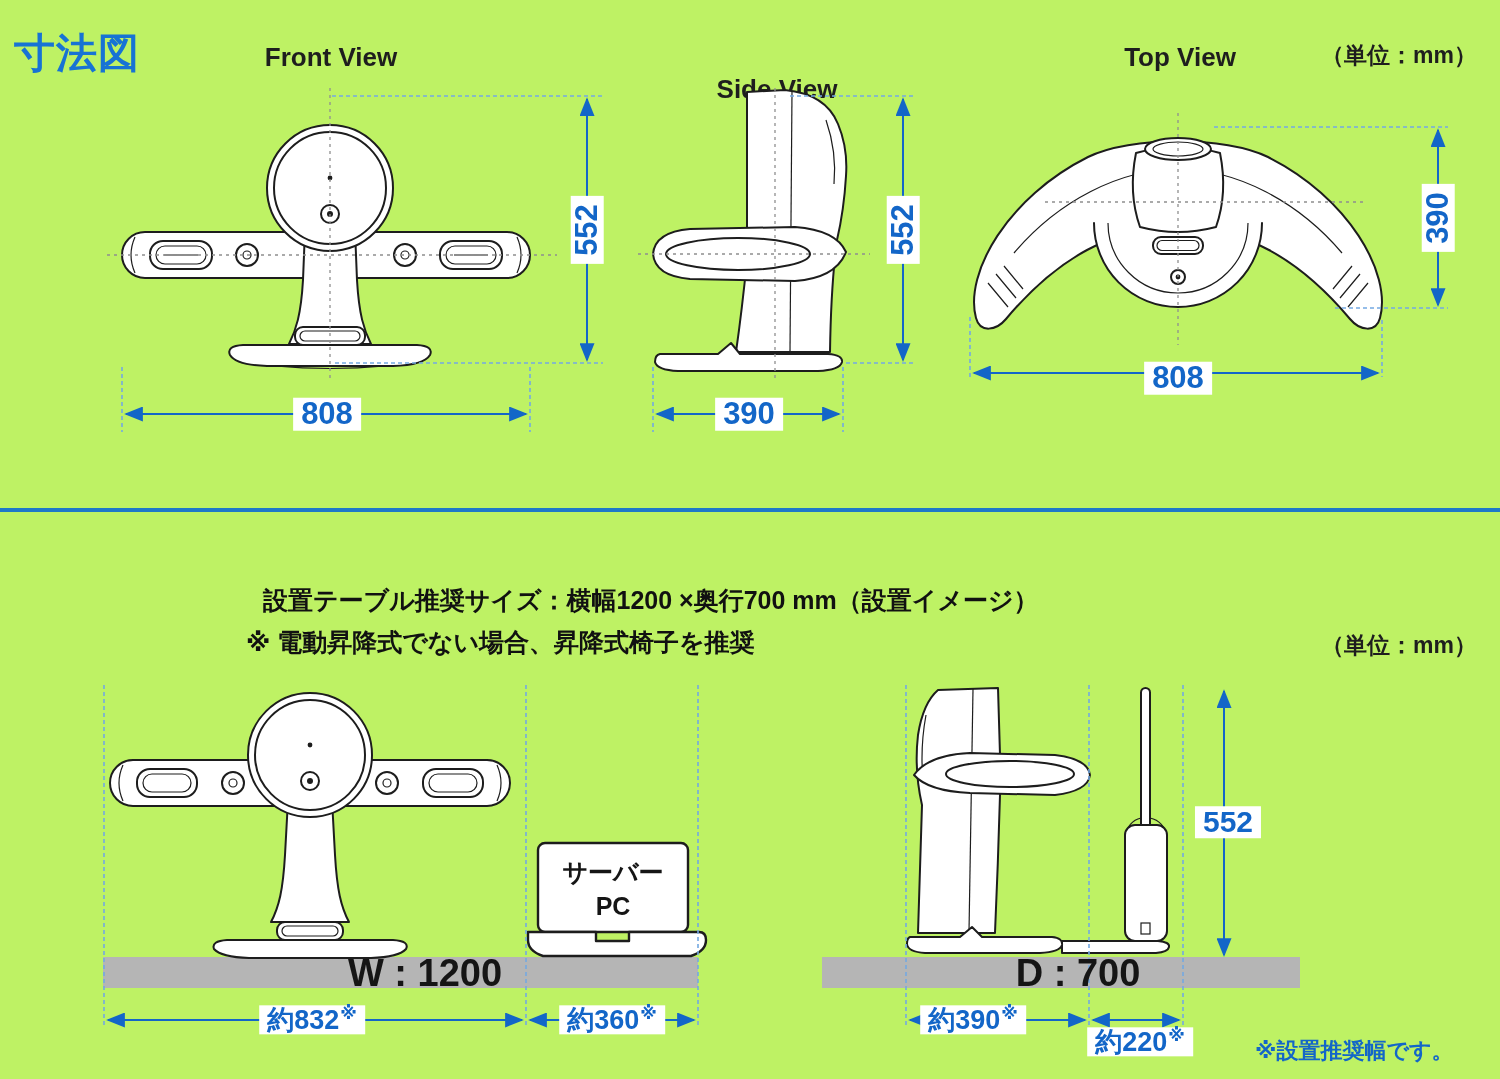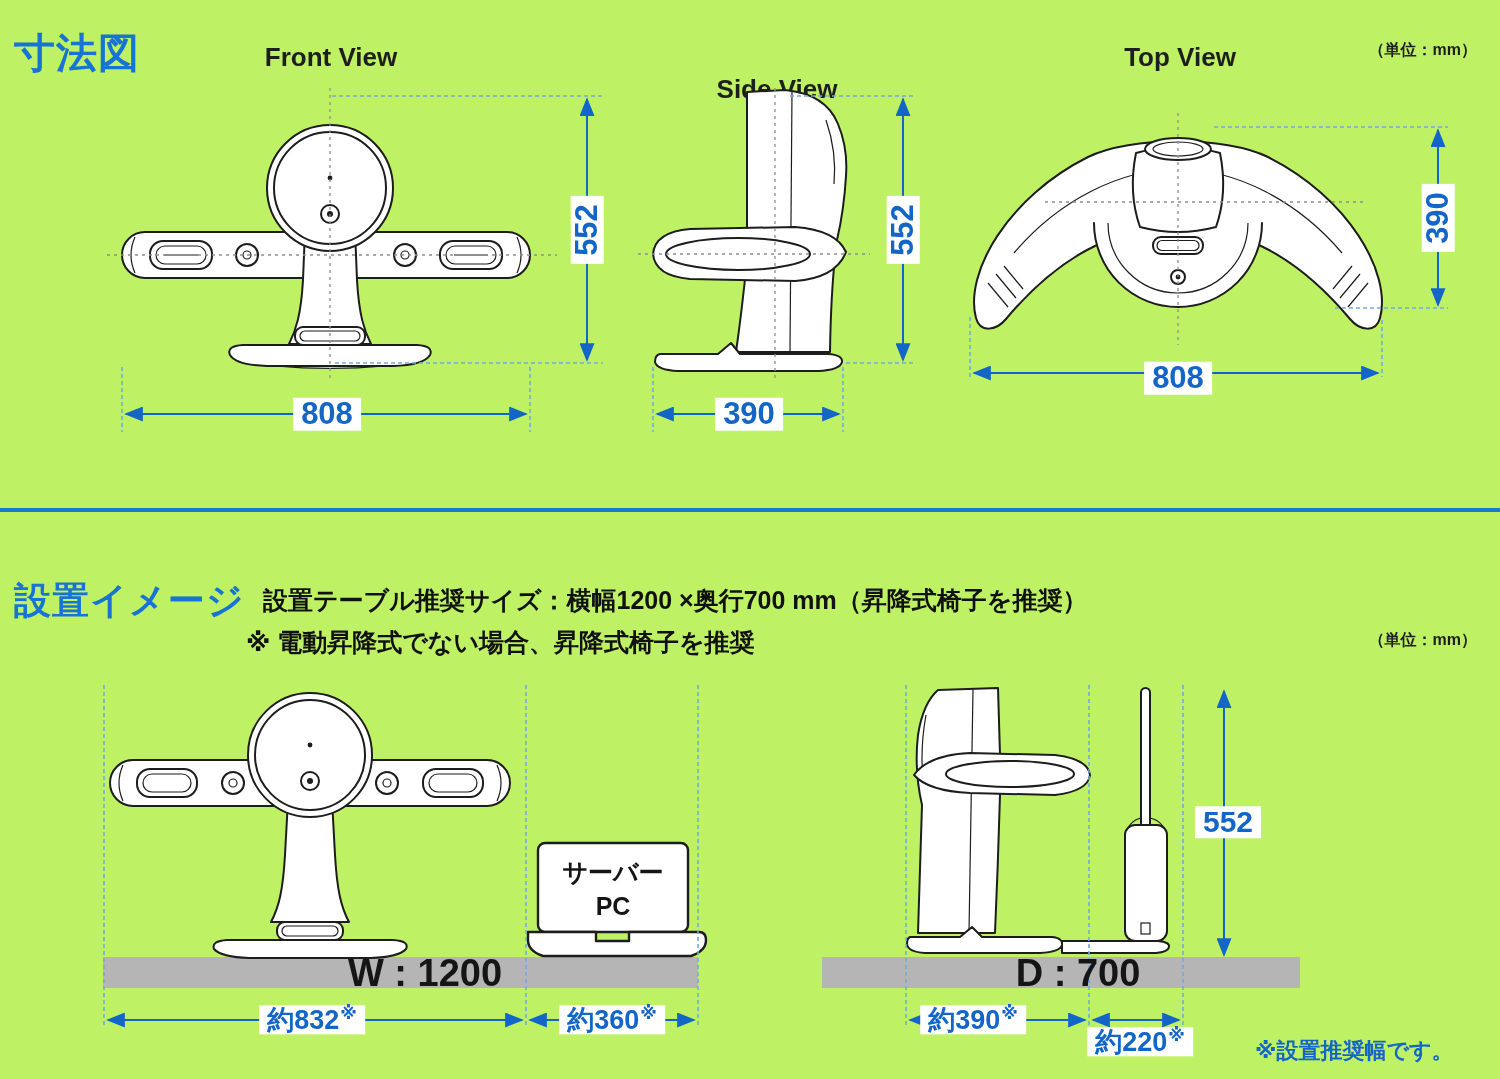--- a/index.html
+++ b/index.html
@@ -4,21 +4,21 @@
 <style>
   html,body{margin:0;padding:0;background:#e8e8e8;}
   .page{
     position:relative;width:1500px;height:1079px;background:#bef264;
     font-family:"Liberation Sans","DejaVu Sans",sans-serif;
     overflow:hidden;
   }
   .abs{position:absolute;}
   .section-title{color:#1773D4;font-weight:600;letter-spacing:1px;}
   .view-title{color:#1e1e1e;font-size:26px;font-weight:600;transform:translateX(-50%);white-space:nowrap;}
-  .unit-note{color:#1e1e1e;font-size:16px;font-weight:600;white-space:nowrap;}
+  .unit-note{color:#1e1e1e;font-size:23px;font-weight:600;white-space:nowrap;}
   .spec-line{color:#111;font-size:25px;font-weight:700;white-space:nowrap;}
   .dim-label{
     color:#1366C8;font-size:31px;font-weight:600;background:#fff;
     padding:0 8px;white-space:nowrap;transform:translate(-50%,-50%);
     line-height:1.05;
   }
   .dim-label.v{transform:translate(-50%,-50%) rotate(-90deg);}
   .dim-label.approx{font-size:27px;}
   .dim-label .mark{font-size:17px;vertical-align:super;margin-left:1px;}
   .table-label{color:#151515;font-size:38px;font-weight:600;transform:translate(-50%,-50%);white-space:nowrap;}
@@ -156,22 +156,21 @@
 
   <div class="abs dim-label v" style="left:587px;top:230px;">552</div>
   <div class="abs dim-label" style="left:327px;top:414px;">808</div>
   <div class="abs dim-label v" style="left:903px;top:230px;">552</div>
   <div class="abs dim-label" style="left:749px;top:414px;">390</div>
   <div class="abs dim-label v" style="left:1438px;top:218px;">390</div>
   <div class="abs dim-label" style="left:1178px;top:378px;">808</div>
 
   <div class="abs divider" style="left:0;top:508px;width:1500px;height:4px;"></div>
 
-  <div class="abs section-title" style="left:14px;top:576px;font-size:37px;">設置イメージ</div>
-  <div class="abs spec-line" style="left:263px;top:584px;">設置テーブル推奨サイズ：横幅1200 ×奥行700 mm（昇降式椅子を推奨）</div>
+  <div class="abs spec-line" style="left:263px;top:584px;">設置テーブル推奨サイズ：横幅1200 ×奥行700 mm（設置イメージ）</div>
   <div class="abs spec-line" style="left:246px;top:626px;">※ 電動昇降式でない場合、昇降式椅子を推奨</div>
   <div class="abs unit-note" style="right:23px;top:630px;">（単位：mm）</div>
 
   <div class="abs table-bar" style="left:103px;top:957px;width:595px;height:31px;"></div>
   <div class="abs table-bar" style="left:822px;top:957px;width:478px;height:31px;"></div>
 
   <svg style="left:85px;top:675px;" width="630" height="390" viewBox="0 0 630 390">
     <defs>
       <marker id="arrIF" viewBox="0 0 10 8" refX="9" refY="4" markerWidth="9.5" markerHeight="7.5" orient="auto-start-reverse">
         <path d="M0,0 L10,4 L0,8 Z" fill="#1366C8"></path>

